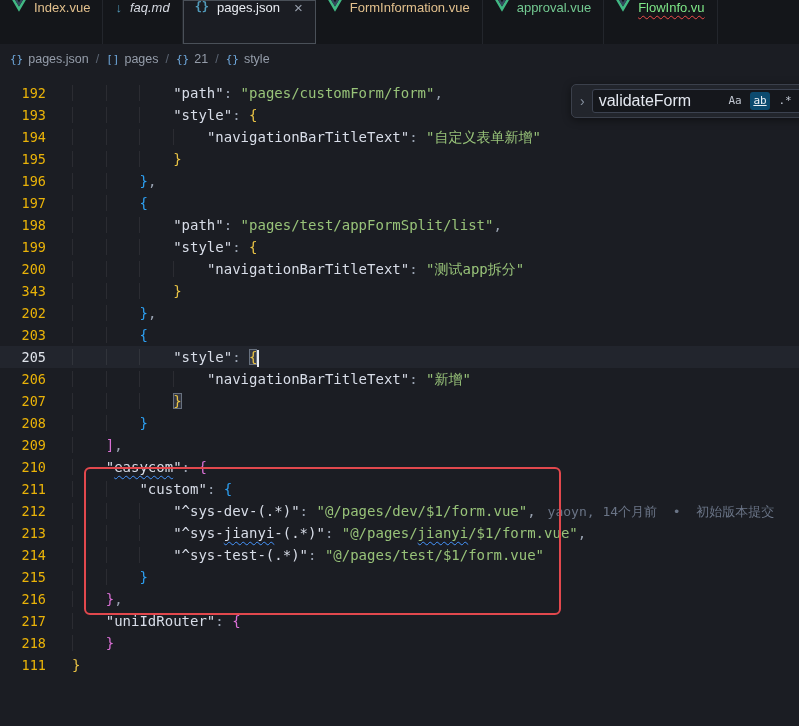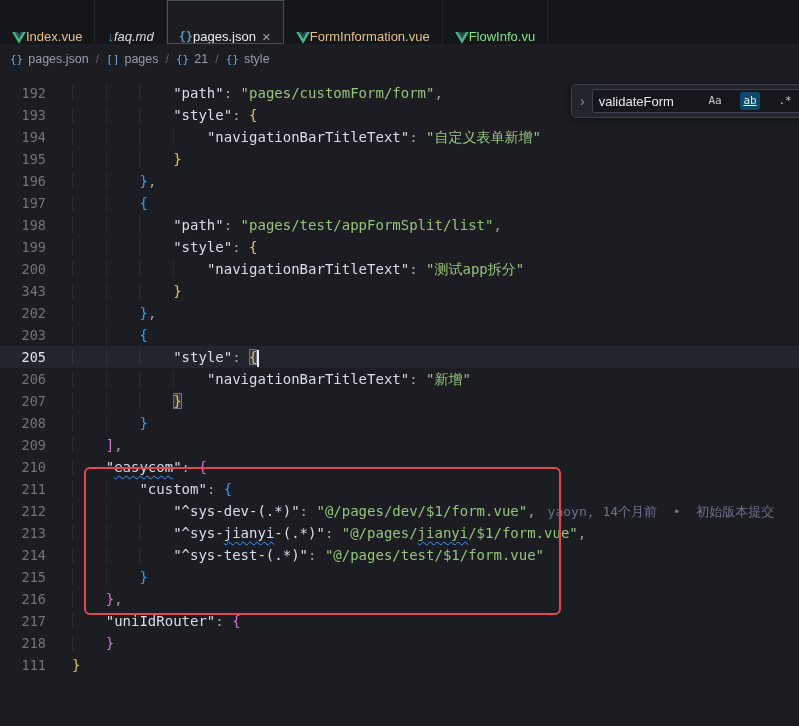--- a/index.html
+++ b/index.html
@@ -2,21 +2,21 @@
 <html><head>
 <meta charset="utf-8">
 <style>
   *{box-sizing:border-box;margin:0;padding:0}
   html,body{width:799px;height:726px;overflow:hidden;background:#1b1d23;
     font-family:"Liberation Sans",sans-serif}
   .app{position:relative;width:799px;height:726px;background:#1b1d23;overflow:hidden}
 
   
   .tabbar{height:44px;background:#14161a;display:flex;align-items:stretch;overflow:hidden;white-space:nowrap}
-  .tab{display:flex;align-items:flex-end;gap:0;padding:0 12px;font-size:13px;color:#8a919e;
+  .tab{display:flex;align-items:flex-start;gap:8px;padding:0 12px;font-size:13px;color:#8a919e;
     background:#14161a;border-right:1px solid #23262c;cursor:pointer;flex:0 0 auto}
   .tab .label{color:#aab1bd}
   .tab.modified .label{color:#e2c08d}
   .tab.preview .label{font-style:italic;color:#d6dae2}
   .tab.active{background:#1b1d23;outline:1px solid #4a5058;outline-offset:-1px}
   .tab.active .label{color:#e9ecf2}
   .tab.added .label{color:#73c991}
   .tab.added-error .label{color:#7ee787;text-decoration:underline wavy #f14c4c 1px;text-underline-offset:3px}
   .tab .close{margin-left:6px;color:#9aa2af;font-size:15px;line-height:15px}
   .ficon{display:inline-flex;align-items:center}
@@ -27,21 +27,21 @@
   .breadcrumb{height:30px;display:flex;align-items:center;padding-left:10px;background:#1b1d23;font-size:12.5px}
   .bc-item{display:flex;align-items:center;color:#959daa;cursor:pointer}
   .bc-ic{color:#6fa8dc;font-family:"DejaVu Sans Mono",monospace;font-size:11px;margin-right:5px}
   .bc-sep{margin:0 7px;color:#5b6472}
 
   
   .editor{position:relative;height:652px;padding-top:8px;background:#1b1d23}
   .row{display:flex;height:22px;line-height:22px;font-family:"DejaVu Sans Mono",monospace;font-size:14px}
   .row.cur{background:rgba(130,140,160,0.08)}
   .row.cur .ln{color:#dfe3ea}
-  .ln{width:46px;min-width:46px;text-align:right;color:#737373;user-select:none;font-size:13.5px}
+  .ln{width:46px;min-width:46px;text-align:right;color:#eab308;user-select:none;font-size:13.5px}
   .code{flex:1;white-space:pre;padding-left:26px}
   .ig{box-shadow:inset 1px 0 0 rgba(255,255,255,0.07)}
   .tk-k{color:#d8dde8}
   .tk-p{color:#9aa3b2}
   .tk-s{color:#98c379}
   .tk-b1{color:#e8c245}
   .tk-b2{color:#da70d6}
   .tk-b3{color:#2d9ff1}
   .tk-bl{color:#6a7486;margin-left:12px;font-size:13px}
   .sq{text-decoration:underline wavy #4596ff;text-decoration-thickness:1px;text-underline-offset:3px}
@@ -52,21 +52,21 @@
   .annotation{position:absolute;left:84px;top:393px;width:477px;height:148px;
     border:2px solid #e2484d;border-radius:6px;pointer-events:none}
 
   
   .find{position:absolute;top:10px;left:571px;width:240px;height:34px;background:#22252c;
     border:1px solid #3b404b;border-radius:5px;display:flex;align-items:center;gap:7px;
     padding:0 8px;box-shadow:0 2px 8px rgba(0,0,0,0.45)}
   .chev{color:#8791a0;font-size:14px;cursor:pointer}
   .find-input{flex:1;display:flex;align-items:center;background:#15171c;border:1px solid #3c4250;
     border-radius:3px;height:24px;padding:0 6px;gap:3px}
-  .find-text{flex:1;color:#e4e8f0;font-size:13px}
+  .find-text{flex:1;color:#e4e8f0;font-size:16px}
   .opt{width:20px;height:18px;line-height:18px;text-align:center;border-radius:3px;color:#c2c8d2;
     font-size:11px;font-family:"DejaVu Sans Mono",monospace;cursor:pointer}
   .opt.on{background:#0c4a6e;color:#eef1f6}
   .opt.ww{text-decoration:underline}
 </style>
 </head>
 <body>
 
 <div class="app">
   <div class="tabbar">
@@ -90,20 +90,29 @@
       </div>
       <div class="tab modified">
         <span class="ficon">
           <svg width="14" height="12" viewBox="0 0 16 14">
             <path d="M0 0h3.4L8 7.7 12.6 0H16L8 13.8 0 0z" fill="#41b883"></path>
             <path d="M3.4 0h2.9L8 2.9 9.7 0h2.9L8 7.7 3.4 0z" fill="#35495e"></path>
           </svg>
         </span>
         <span class="label">FormInformation.vue</span>
       </div>
+      <div class="tab added">
+        <span class="ficon">
+          <svg width="14" height="12" viewBox="0 0 16 14">
+            <path d="M0 0h3.4L8 7.7 12.6 0H16L8 13.8 0 0z" fill="#41b883"></path>
+            <path d="M3.4 0h2.9L8 2.9 9.7 0h2.9L8 7.7 3.4 0z" fill="#35495e"></path>
+          </svg>
+        </span>
+        <span class="label">approval.vue</span>
+      </div>
       <div class="tab added-error">
         <span class="ficon">
           <svg width="14" height="12" viewBox="0 0 16 14">
             <path d="M0 0h3.4L8 7.7 12.6 0H16L8 13.8 0 0z" fill="#41b883"></path>
             <path d="M3.4 0h2.9L8 2.9 9.7 0h2.9L8 7.7 3.4 0z" fill="#35495e"></path>
           </svg>
         </span>
         <span class="label">FlowInfo.vu</span>
       </div>
     </div>
@@ -237,21 +246,21 @@
         <div class="row">
           <span class="ln">111</span>
           <span class="code"><span class="tk-b1">}</span></span>
         </div>
       </div>
     <div class="annotation"></div>
     <div class="find">
       <span class="chev">›</span>
       <div class="find-input">
         <span class="find-text">validateForm</span>
-        <span class="opts" style="display:flex;gap:15px">
+        <span class="opts" style="display:flex;gap:5px">
             <span class="opt">Aa</span>
             <span class="opt on ww">ab</span>
             <span class="opt">.*</span>
           </span>
       </div>
     </div>
   </div>
 </div>
 
 </body></html>

